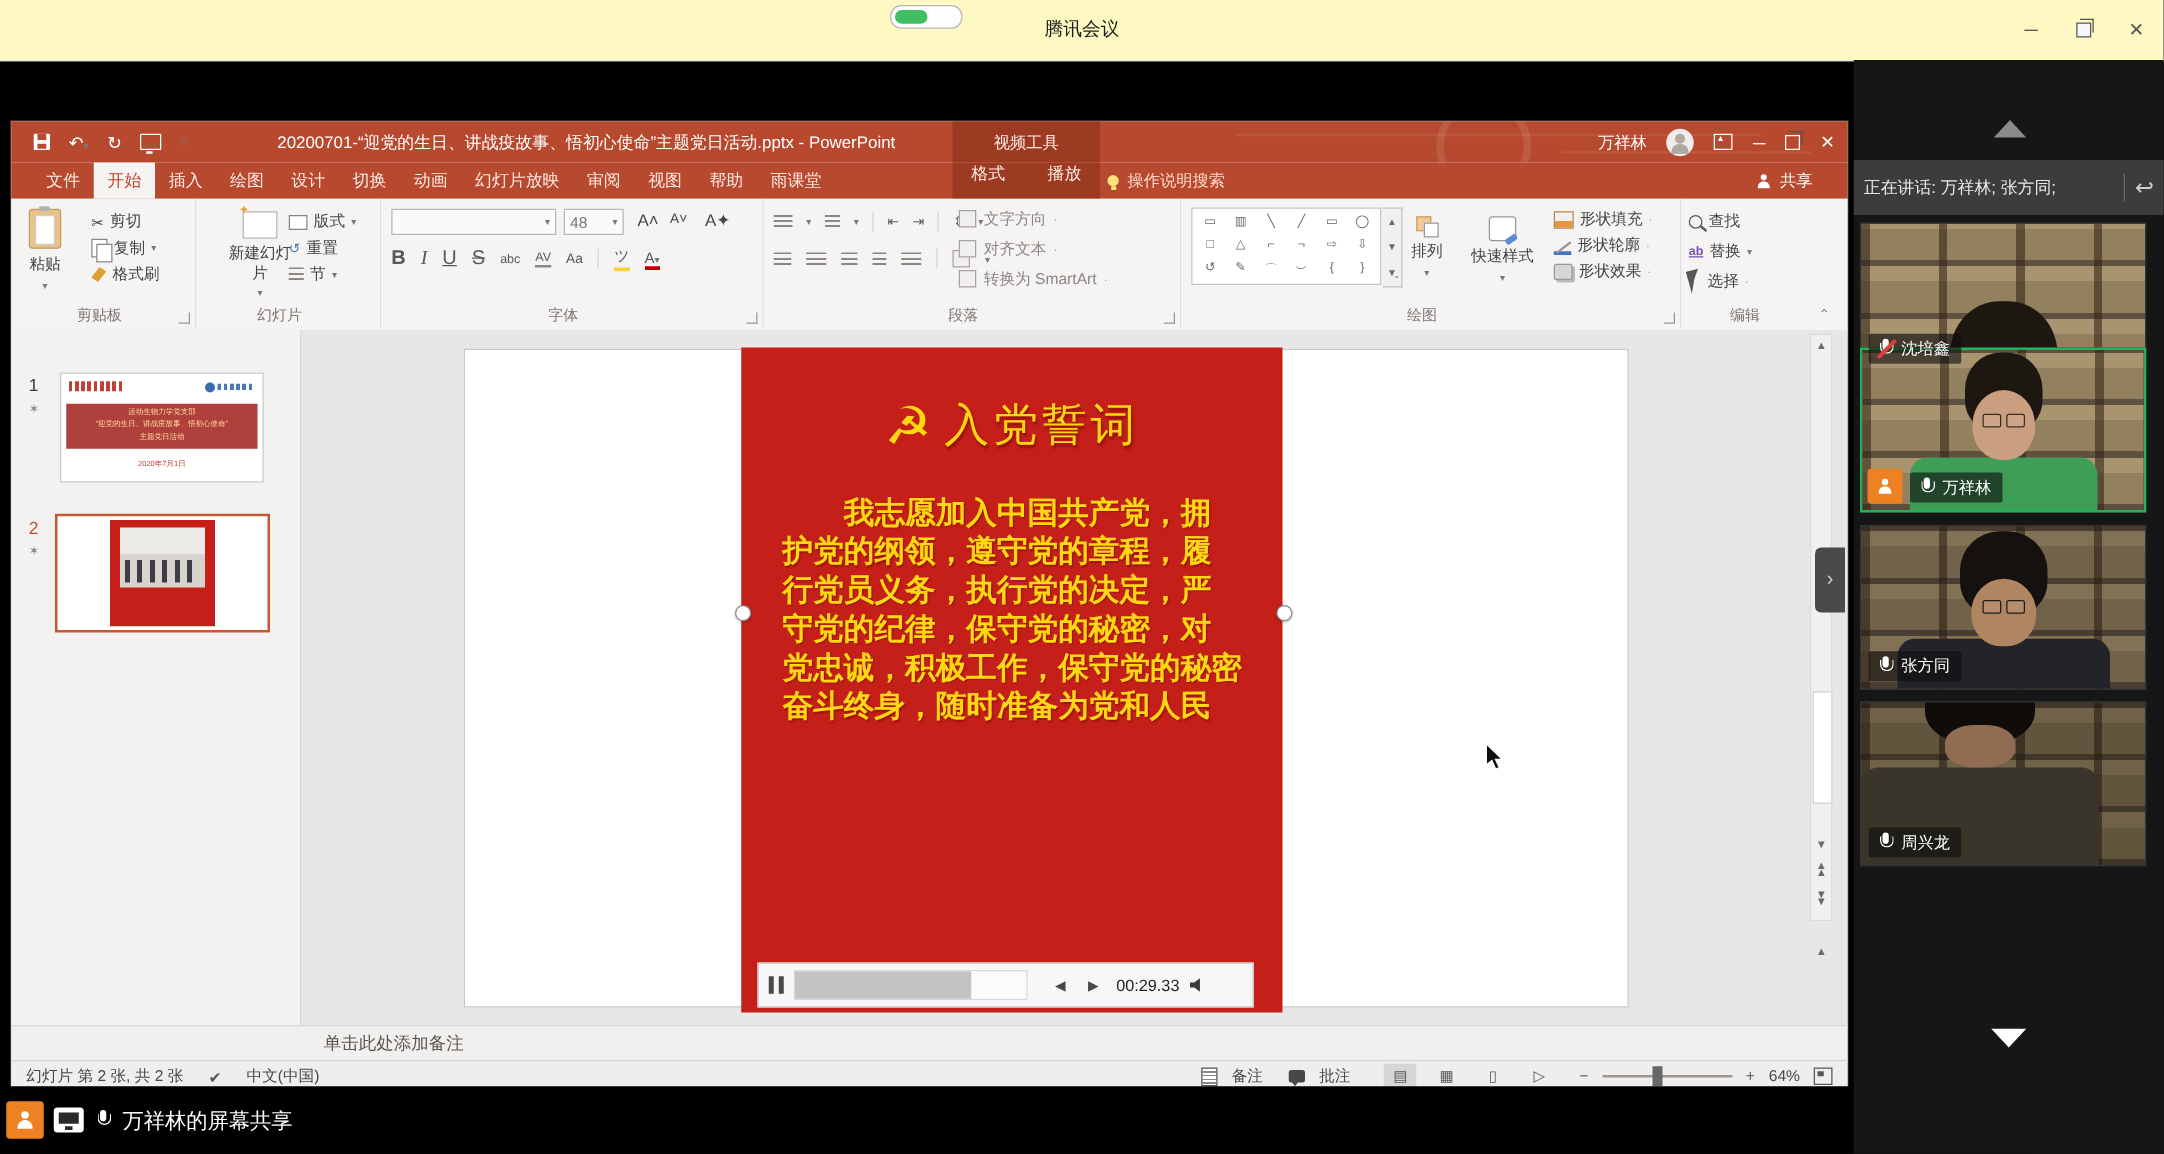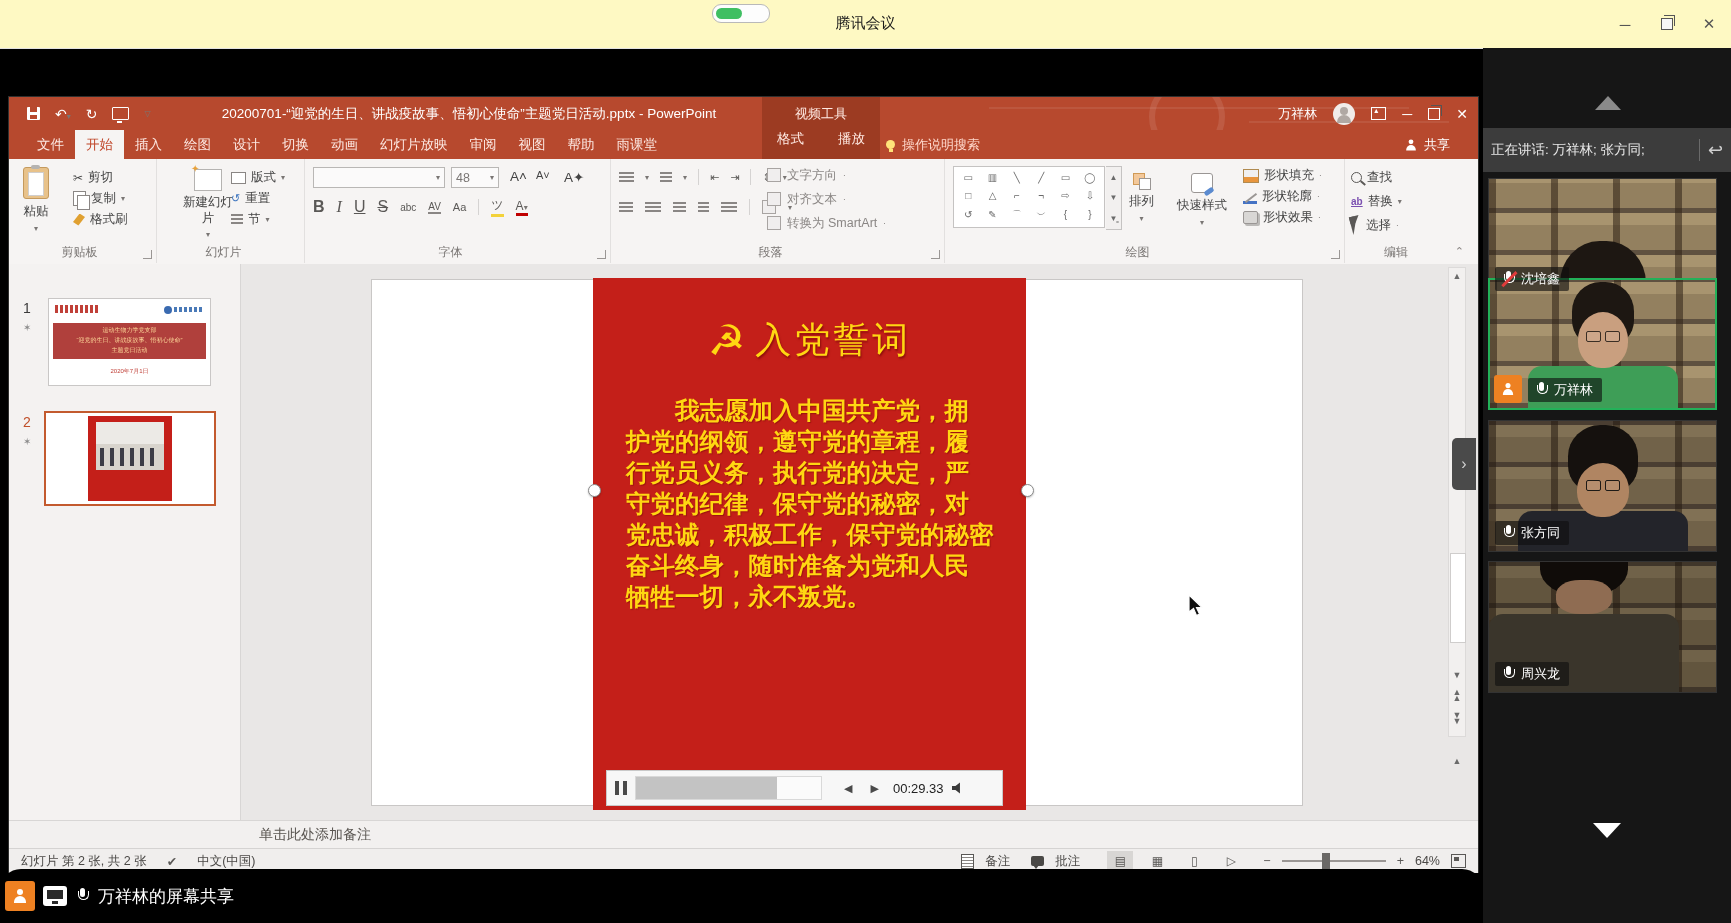--- a/index.html
+++ b/index.html
@@ -133,21 +133,21 @@
   .viewbtn{width:26px;height:20px;display:flex;align-items:center;justify-content:center;font-size:12px;color:#5a5856;}
   .viewbtn.sel{background:#d8d6d4;}
   .ztrack{width:104px;height:2px;background:#9a9694;position:relative;}
   .zthumb{position:absolute;left:40px;top:-7px;width:8px;height:16px;background:#6a6866;}
   .ic-fit{width:13px;height:12px;border:1.5px solid #5a5856;position:relative;}
   .ic-fit::after{content:'';position:absolute;left:2px;top:2px;width:5px;height:4px;background:#5a5856;}
   .ic-note{width:11px;height:13px;border:1.2px solid #5a5856;background:repeating-linear-gradient(#fff 0 2px,#8a8684 2px 3px);}
   .ic-comment{width:13px;height:10px;background:#4a4846;border-radius:2px;position:relative;}
   .ic-comment::after{content:'';position:absolute;left:2px;bottom:-3px;border-left:3px solid transparent;border-right:3px solid transparent;border-top:4px solid #4a4846;}
   
-  .share-banner{position:absolute;left:0;top:869px;width:1483px;height:54px;background:#000;display:flex;align-items:center;padding-left:5px;gap:8px;box-sizing:border-box;border-radius:21px;}
+  .share-banner{position:absolute;left:0;top:869px;width:1483px;height:54px;background:#000;display:flex;align-items:center;padding-left:5px;gap:8px;box-sizing:border-box;}
   .badge-orange{width:30px;height:30px;background:#ee8122;border-radius:3px;display:flex;align-items:center;justify-content:center;color:#fff;}
   .ic-screen{width:24px;height:20px;background:#fff;border-radius:3px;position:relative;}
   .ic-screen::before{content:'';position:absolute;left:4px;top:4px;width:16px;height:9px;background:#2a2a2a;}
   .ic-screen::after{content:'';position:absolute;left:9px;bottom:2px;width:6px;height:3px;background:#2a2a2a;}
   .share-text{color:#fff;font-size:17px;}
   
   .ic-mic{position:relative;width:15px;height:17px;flex:none;}
   .ic-mic::before{content:'';position:absolute;left:5px;top:0;width:5px;height:9px;background:#fff;border-radius:2.5px;}
   .ic-mic::after{content:'';position:absolute;left:2.5px;top:3px;width:9px;height:8px;border:1.5px solid #fff;border-top:none;border-radius:0 0 7px 7px;}
   .ic-mic.muted i{position:absolute;left:7px;top:-2px;width:2.5px;height:20px;background:#e03c3c;transform:rotate(45deg);z-index:2;}
@@ -484,21 +484,20 @@
         <span class="v-emblem">☭</span>
         <span class="v-title">入党誓词</span>
       </div>
       <div class="v-body">
         <div class="v-line indent">我志愿加入中国共产党，拥</div>
         <div class="v-line">护党的纲领，遵守党的章程，履</div>
         <div class="v-line">行党员义务，执行党的决定，严</div>
         <div class="v-line">守党的纪律，保守党的秘密，对</div>
         <div class="v-line">党忠诚，积极工作，保守党的秘密</div>
         <div class="v-line">奋斗终身，随时准备为党和人民</div>
-        <div class="v-line">牺牲一切，永不叛党。</div>
       </div>
       <div class="mediabar">
         <span class="ic-pause">
             <i></i>
             <i></i>
           </span>
         <span class="ptrack">
             <span class="pfill" style="width:76%;"></span>
           </span>
         <span class="mgly" style="margin-left:14px;">◀</span>

